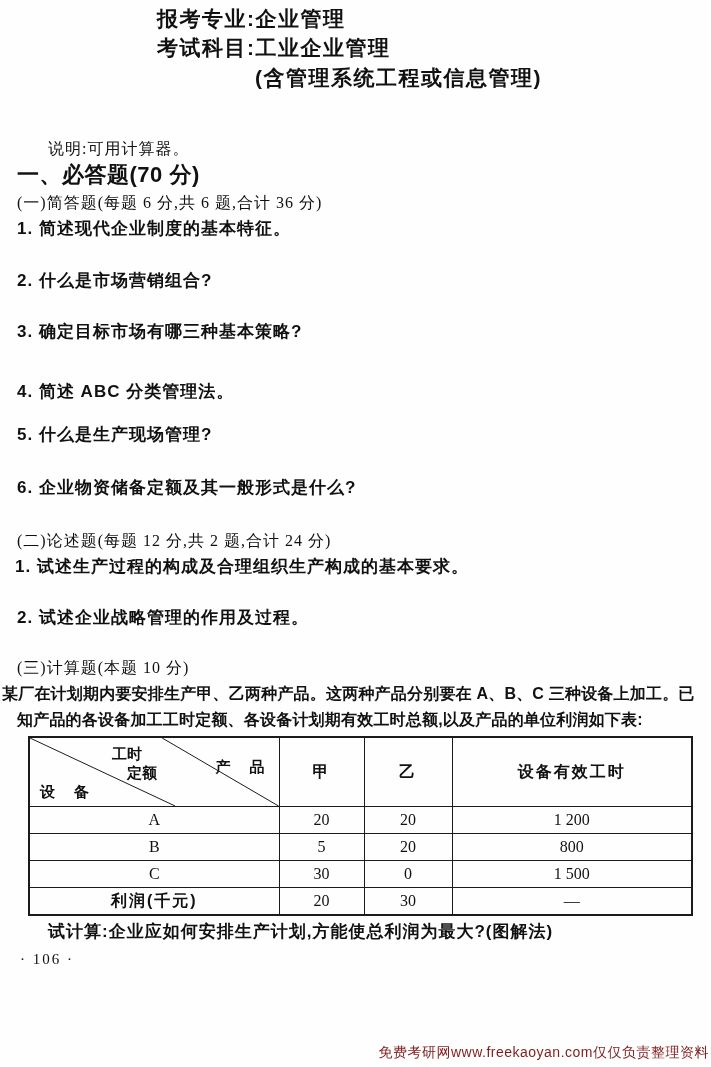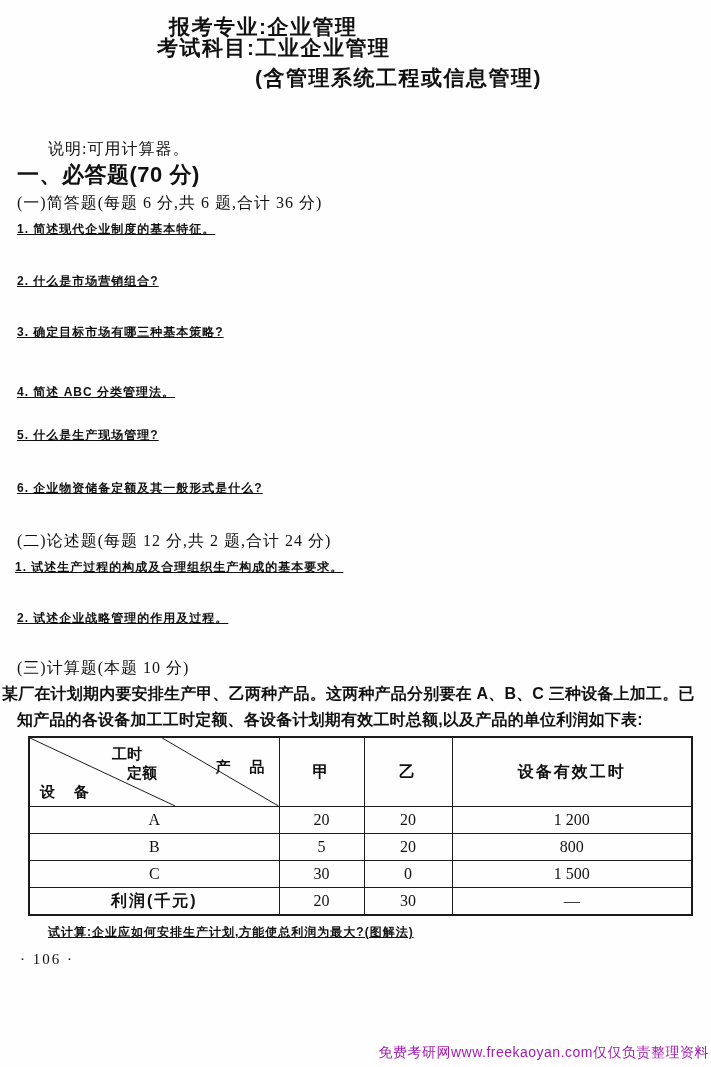--- a/index.html
+++ b/index.html
@@ -32,24 +32,23 @@
     font-weight: 400;
     letter-spacing: 1px;
     font-family: "Liberation Serif", "DejaVu Serif", serif;
   }
   .part-heading {
     font-size: 22px;
     font-weight: bold;
     letter-spacing: 0.5px;
   }
   .q {
-    font-size: 12px;
+    font-size: 17px;
     font-weight: 600;
     letter-spacing: 1px;
-    text-decoration: underline;
   }
   .para {
     font-size: 16px;
     font-weight: 600;
     letter-spacing: 0.2px;
   }
   
   .dtable {
     position: absolute;
     left: 28px;
@@ -92,32 +91,32 @@
   .pagenum {
     font-size: 15px;
     font-family: "Liberation Serif", "DejaVu Serif", serif;
     letter-spacing: 2px;
   }
   .watermark {
     position: absolute;
     right: 2px;
     top: 1044px;
     font-size: 14px;
-    color: #a21caf;
+    color: #7f1d1d;
     letter-spacing: 0.5px;
     font-family: "Liberation Sans", "DejaVu Sans", sans-serif;
     white-space: pre;
   }
 </style>
 </head>
 <body>
 
 <div class="page">
 
-  <div class="line title" style="left:157px; top:16px;margin-left:12px;">报考专业:企业管理</div>
+  <div class="line title" style="left:157px; top:8px;">报考专业:企业管理</div>
   <div class="line title" style="left:157px; top:37px;">考试科目:工业企业管理</div>
   <div class="line title" style="left:255px; top:67px;">(含管理系统工程或信息管理)</div>
 
   <div class="line kaiti" style="left:48px; top:138px;">说明:可用计算器。</div>
 
   <div class="line part-heading" style="left:17px; top:164px;">一、必答题(70 分)</div>
 
   <div class="line kaiti" style="left:17px; top:192px;">(一)简答题(每题 6 分,共 6 题,合计 36 分)</div>
 
   <div class="line q" style="left:17px; top:218px;">1. 简述现代企业制度的基本特征。</div>

